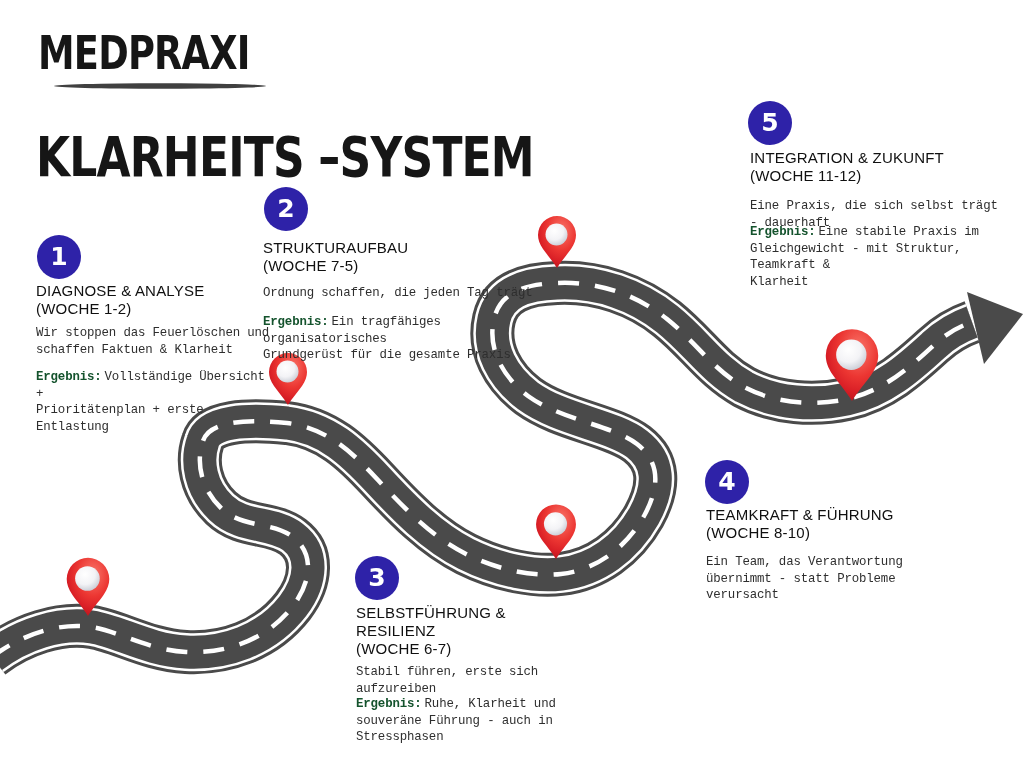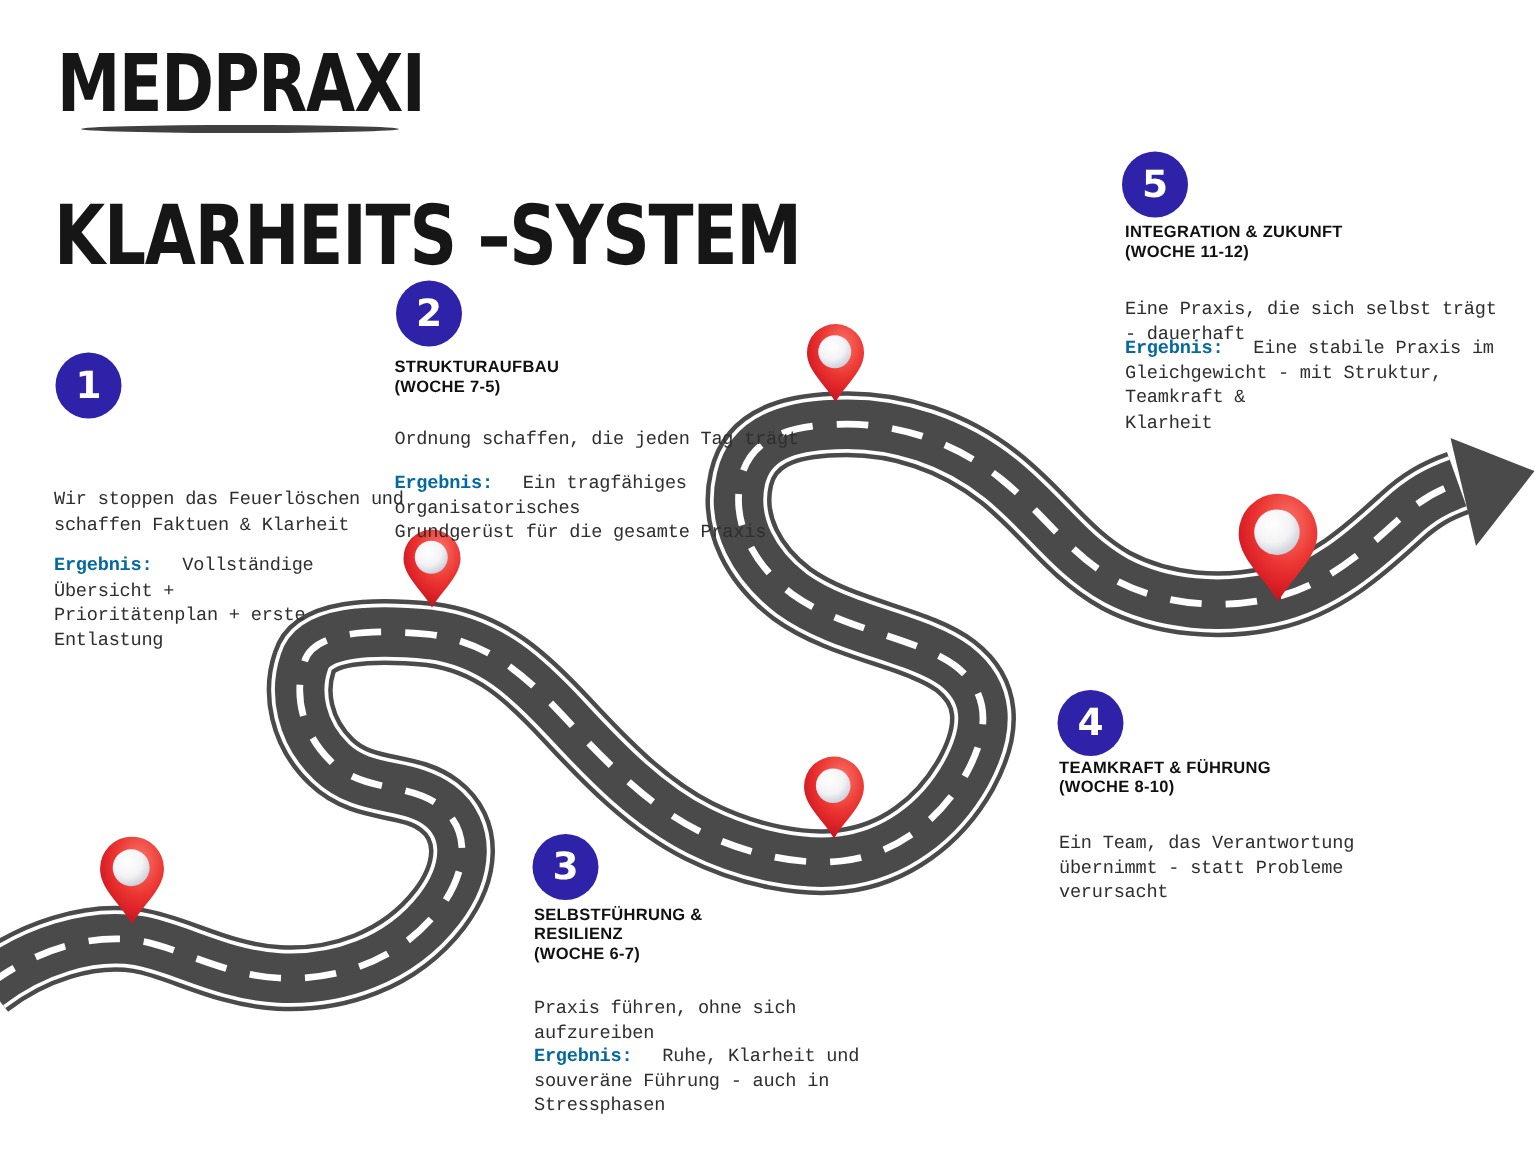--- a/index.html
+++ b/index.html
@@ -11,47 +11,47 @@
   }
   .abs{position:absolute;}
   
   .title-line{
     font-family:"DejaVu Sans",sans-serif;
     font-weight:bold;color:var(--ink,#161616);
     line-height:1;white-space:nowrap;
     display:inline-block;transform:scaleX(.80);transform-origin:0 50%;
     letter-spacing:-1px;
   }
-  #title1{left:38px;top:26px;font-size:53px;}
+  #title1{left:38px;top:26px;font-size:46px;}
   #title2{left:36px;top:93px;font-size:55px;margin-top:32px;}
   
   #road-svg{left:0;top:0;}
   .road-base{fill:none;stroke:var(--road,#4a4a4a);stroke-width:44px;}
   .road-white{fill:none;stroke:#ffffff;stroke-width:38px;}
   .road-inner{fill:none;stroke:var(--road,#4a4a4a);stroke-width:33px;}
   .road-dash{fill:none;stroke:#ffffff;stroke-width:4.5px;stroke-dasharray:21 16;}
   .arrow-head{fill:var(--road,#4a4a4a);}
   
   .badge{
     width:44px;height:44px;border-radius:50%;
     background:var(--accent,#2e22a8);
     color:#fff;font-family:"DejaVu Sans",sans-serif;font-weight:bold;
     font-size:25px;line-height:44px;text-align:center;
   }
   
   .step-block{white-space:pre-line;}
   .step-heading{
-    font-weight:bold;font-size:11px;line-height:1.2;
+    font-weight:normal;font-size:15px;line-height:1.2;
     letter-spacing:.2px;color:#101010;white-space:pre-line;
   }
   .step-body{
     font-size:12.4px;line-height:1.35;letter-spacing:-.15px;
     color:#2e2e2e;white-space:pre-line;font-family:Liberation Mono, monospace;
   }
-  .result-label{font-weight:bold;color:#0369a1;margin-right:20px;}
+  .result-label{font-weight:bold;color:#14532d;margin-right:3px;}
 </style>
 </head>
 <body>
 
 <svg id="road-svg" class="abs" width="1024" height="768" viewBox="0 0 1024 768">
   <defs>
     <radialGradient id="pinGrad" cx="62%" cy="28%" r="85%">
       <stop offset="0%" stop-color="#f97а6a"></stop>
       <stop offset="0%" stop-color="#f9766a"></stop>
       <stop offset="45%" stop-color="#ec3632"></stop>
@@ -101,39 +101,41 @@
 <div class="abs" id="title1"><span class="title-line">MEDPRAXI</span></div>
 <div class="abs" id="title2"><span class="title-line">KLARHEITS –SYSTEM</span></div>
 
 <div class="abs badge" style="left:37px;top:235px;">1</div>
 <div class="abs badge" style="left:264px;top:187px;">2</div>
 <div class="abs badge" style="left:355px;top:556px;">3</div>
 <div class="abs badge" style="left:705px;top:460px;">4</div>
 <div class="abs badge" style="left:748px;top:101px;">5</div>
 
 <div class="abs step-block" style="left:36px;top:282px;width:240px;height:130px;">
+  <div class="abs step-heading" style="left:0;top:0;">DIAGNOSE &amp; ANALYSE
+(WOCHE 1-2)</div>
   <div class="abs step-body" style="left:0;top:43px;">Wir stoppen das Feuerlöschen und
 schaffen Faktuen &amp; Klarheit</div>
   <div class="abs step-body" style="left:0;top:87px;"><span class="result-label">Ergebnis:</span><span>Vollständige Übersicht +
 Prioritätenplan + erste Entlastung</span></div>
 </div>
 
 <div class="abs step-block" style="left:263px;top:239px;width:285px;height:120px;">
   <div class="abs step-heading" style="left:0;top:0;">STRUKTURAUFBAU
 (WOCHE 7-5)</div>
   <div class="abs step-body" style="left:0;top:75px;"><span class="result-label">Ergebnis:</span><span>Ein tragfähiges organisatorisches
 Grundgerüst für die gesamte Praxis</span></div>
   <div class="abs step-body" style="left:0;top:46px;">Ordnung schaffen, die jeden Tag trägt</div>
 </div>
 
 <div class="abs step-block" style="left:356px;top:604px;width:230px;height:160px;">
   <div class="abs step-heading" style="left:0;top:0;">SELBSTFÜHRUNG &amp;
 RESILIENZ
 (WOCHE 6-7)</div>
-  <div class="abs step-body" style="left:0;top:60px;">Praxis führen, ohne sich aufzureiben</div>
+  <div class="abs step-body" style="left:0;top:60px;">Stabil führen, erste sich aufzureiben</div>
   <div class="abs step-body" style="left:0;top:92px;"><span class="result-label">Ergebnis:</span><span>Ruhe, Klarheit und
 souveräne Führung - auch in
 Stressphasen</span></div>
 </div>
 
 <div class="abs step-block" style="left:706px;top:506px;width:250px;height:160px;">
   <div class="abs step-heading" style="left:0;top:0;">TEAMKRAFT &amp; FÜHRUNG
 (WOCHE 8-10)</div>
   <div class="abs step-body" style="left:0;top:48px;">Ein Team, das Verantwortung
 übernimmt - statt Probleme

